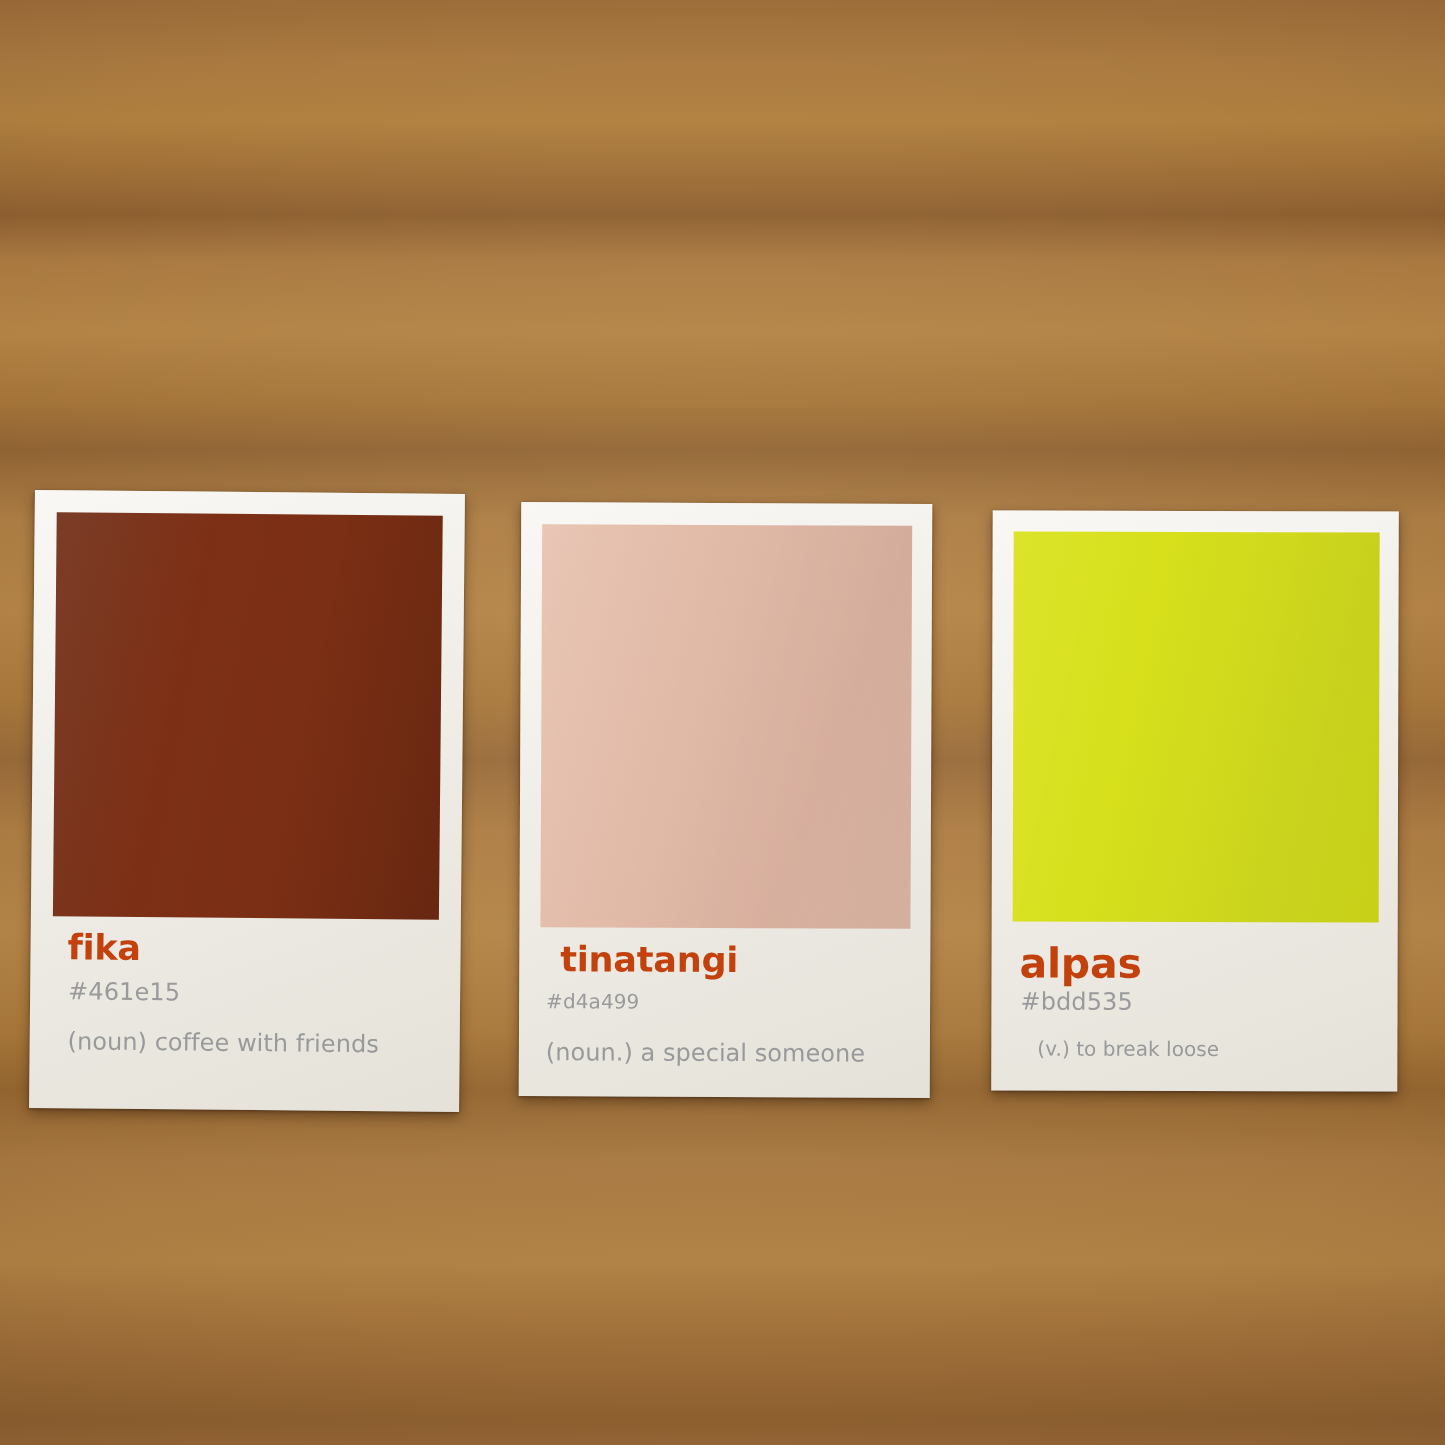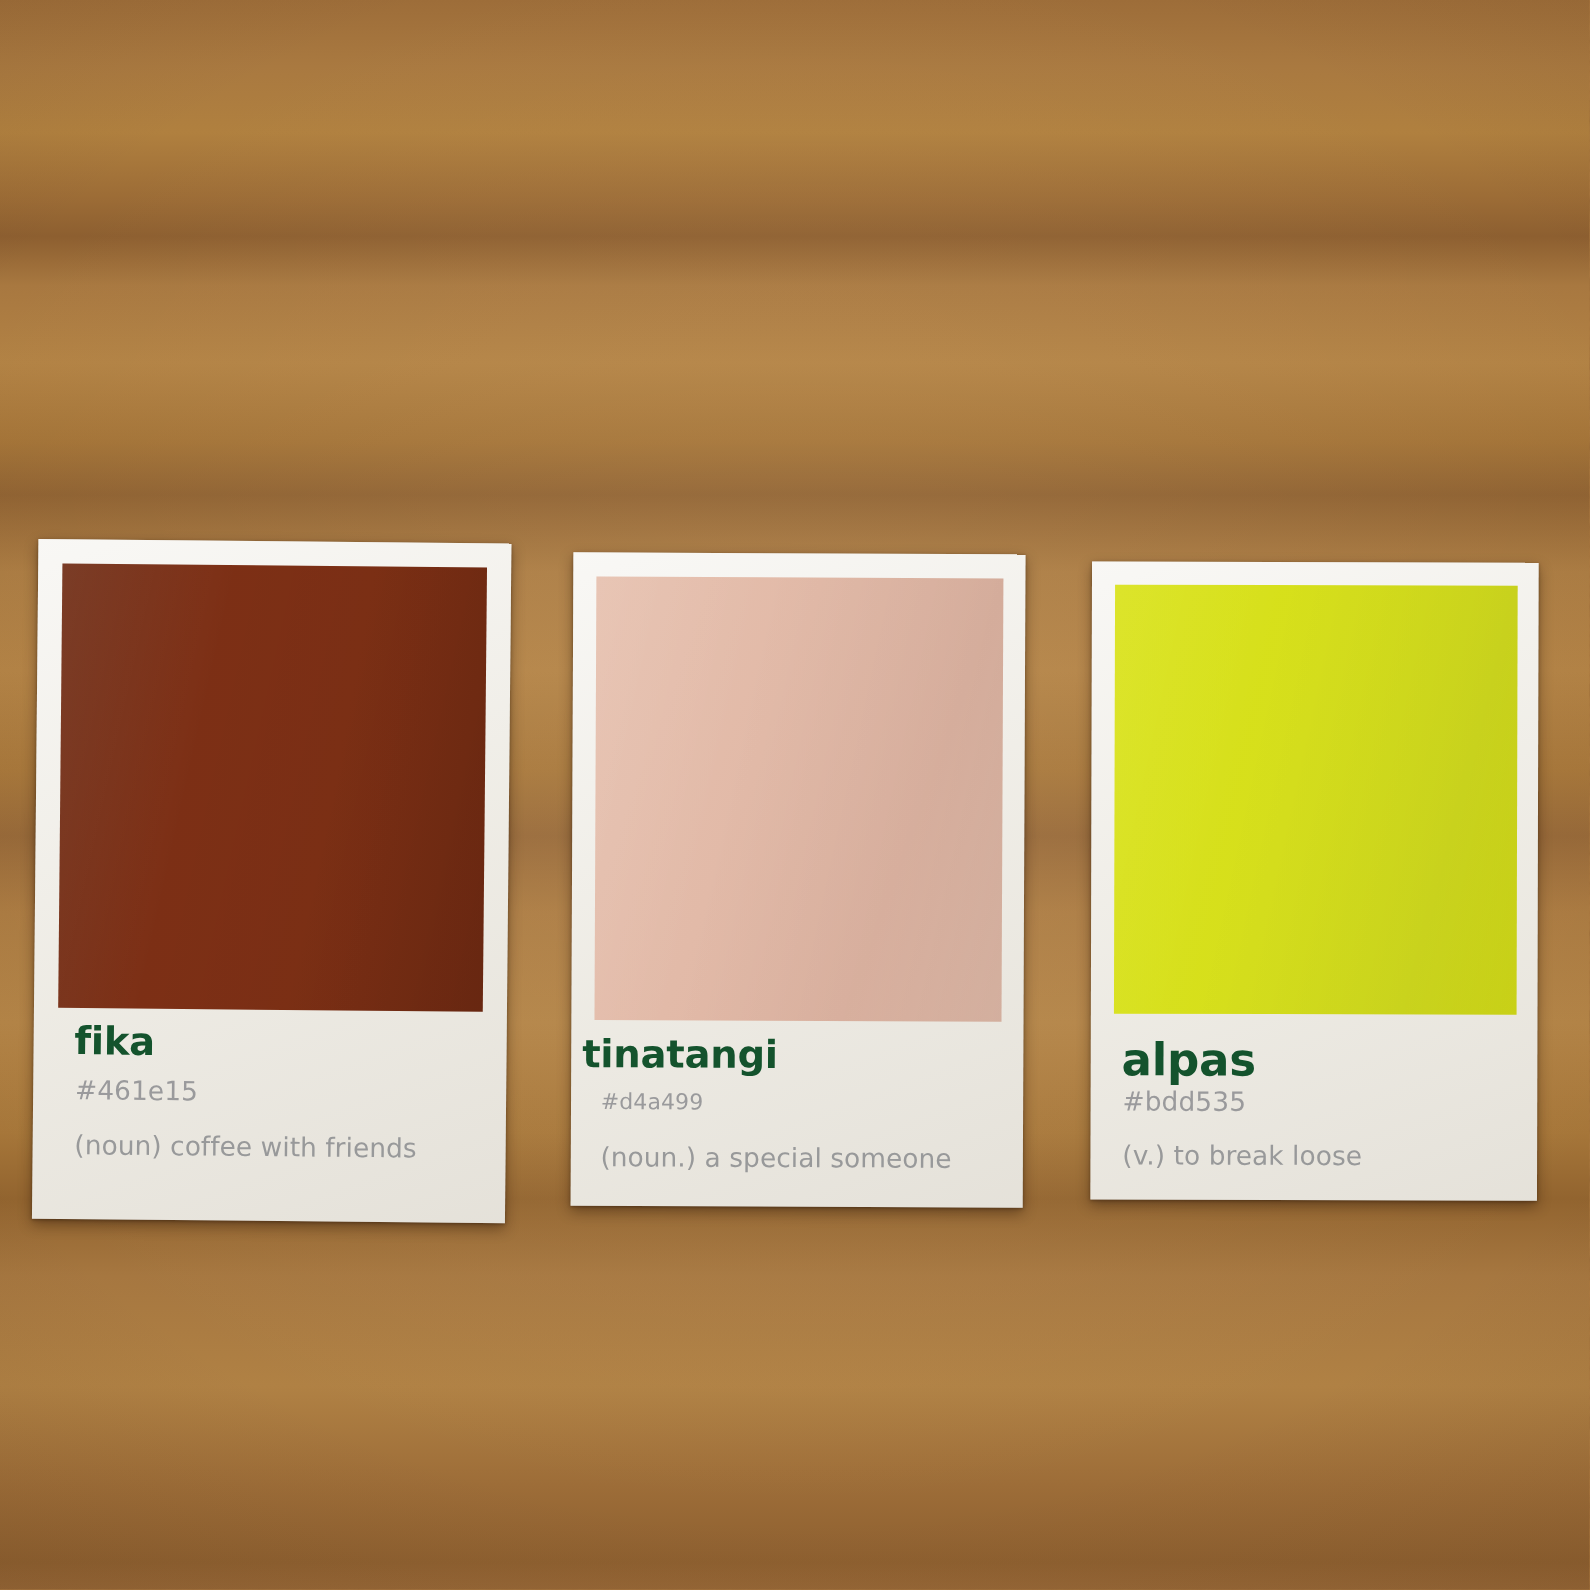--- a/index.html
+++ b/index.html
@@ -75,21 +75,21 @@
     pointer-events:none;
   }
   .swatch { position:absolute; }
   .swatch-sheen {
     position:absolute; inset:0;
     background:linear-gradient(102deg, rgba(255,255,255,0.085) 0%, rgba(255,255,255,0.0) 34%, rgba(0,0,0,0.04) 74%, rgba(0,0,0,0.075) 100%);
   }
   .txt { position:absolute; white-space:nowrap; }
   .word {
     font-weight:700;
-    color:#14532d;
+    color:#c2410c;
     letter-spacing:-0.2px;
   }
   .hex {
     color:#9a9a9c;
     letter-spacing:0.1px;
   }
   .defn {
     color:#98999a;
     letter-spacing:0.05px;
   }
@@ -111,37 +111,37 @@
   
   #card-2 {
     left:520px; top:503px; width:411px; height:594px;
     transform:rotate(0.25deg);
     box-shadow:0 5px 13px rgba(35,16,4,0.42), 0 1px 3px rgba(35,16,4,0.4);
   }
   #card-2 .swatch { left:21px; top:22px; width:370px; height:403px;
     background:
       linear-gradient(110deg, #e6c0ae 0%, #e2baa8 40%, #dfb5a3 72%, #e4bdab 100%);
   }
-  #card-2 .word { left:10px; top:437px; font-size:35px; }
+  #card-2 .word { left:41px; top:437px; font-size:35px; }
   #card-2 .hex  { left:27px; top:487px; font-size:20px; }
   #card-2 .defn { left:27px; top:536px; font-size:24px; }
 
   
   #card-3 {
     left:992px; top:511px; width:406px; height:580px;
     transform:rotate(0.15deg);
     box-shadow:0 5px 13px rgba(35,16,4,0.42), 0 1px 3px rgba(35,16,4,0.4);
   }
   #card-3 .swatch { left:21px; top:21px; width:366px; height:390px;
     background:
       linear-gradient(105deg, #d9e217 0%, #d6df1c 45%, #d2dc1e 78%, #d8e119 100%);
   }
   #card-3 .word { left:28px; top:429px; font-size:41px; }
   #card-3 .hex  { left:29px; top:477px; font-size:24px; }
-  #card-3 .defn { left:29px; top:526px; font-size:24px; }
+  #card-3 .defn { left:46px; top:526px; font-size:20px; }
 </style>
 </head>
 <body>
 
 <div id="desk"></div>
 <div id="desk-vignette"></div>
 
 <div class="card" id="card-1">
   <div class="card-inner"></div>
   <div class="swatch">

